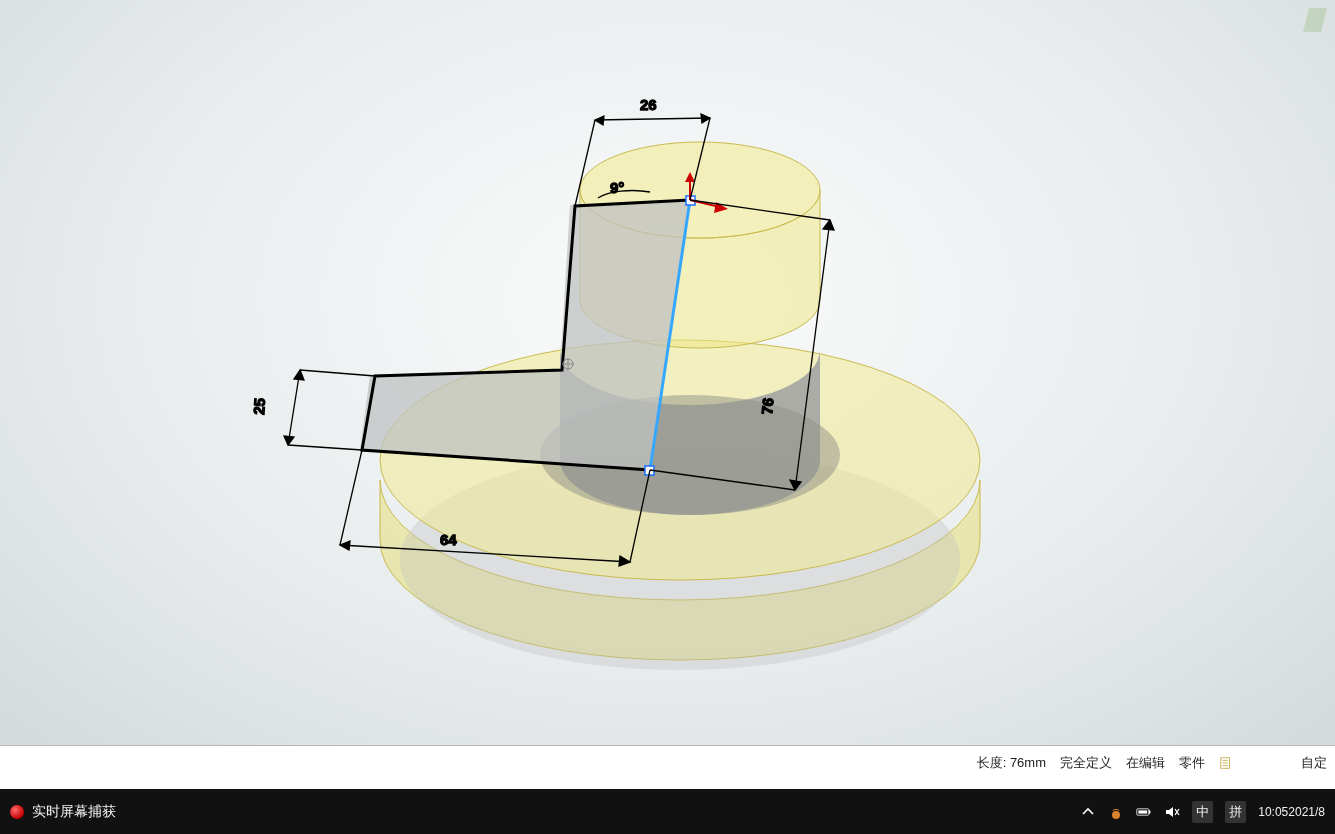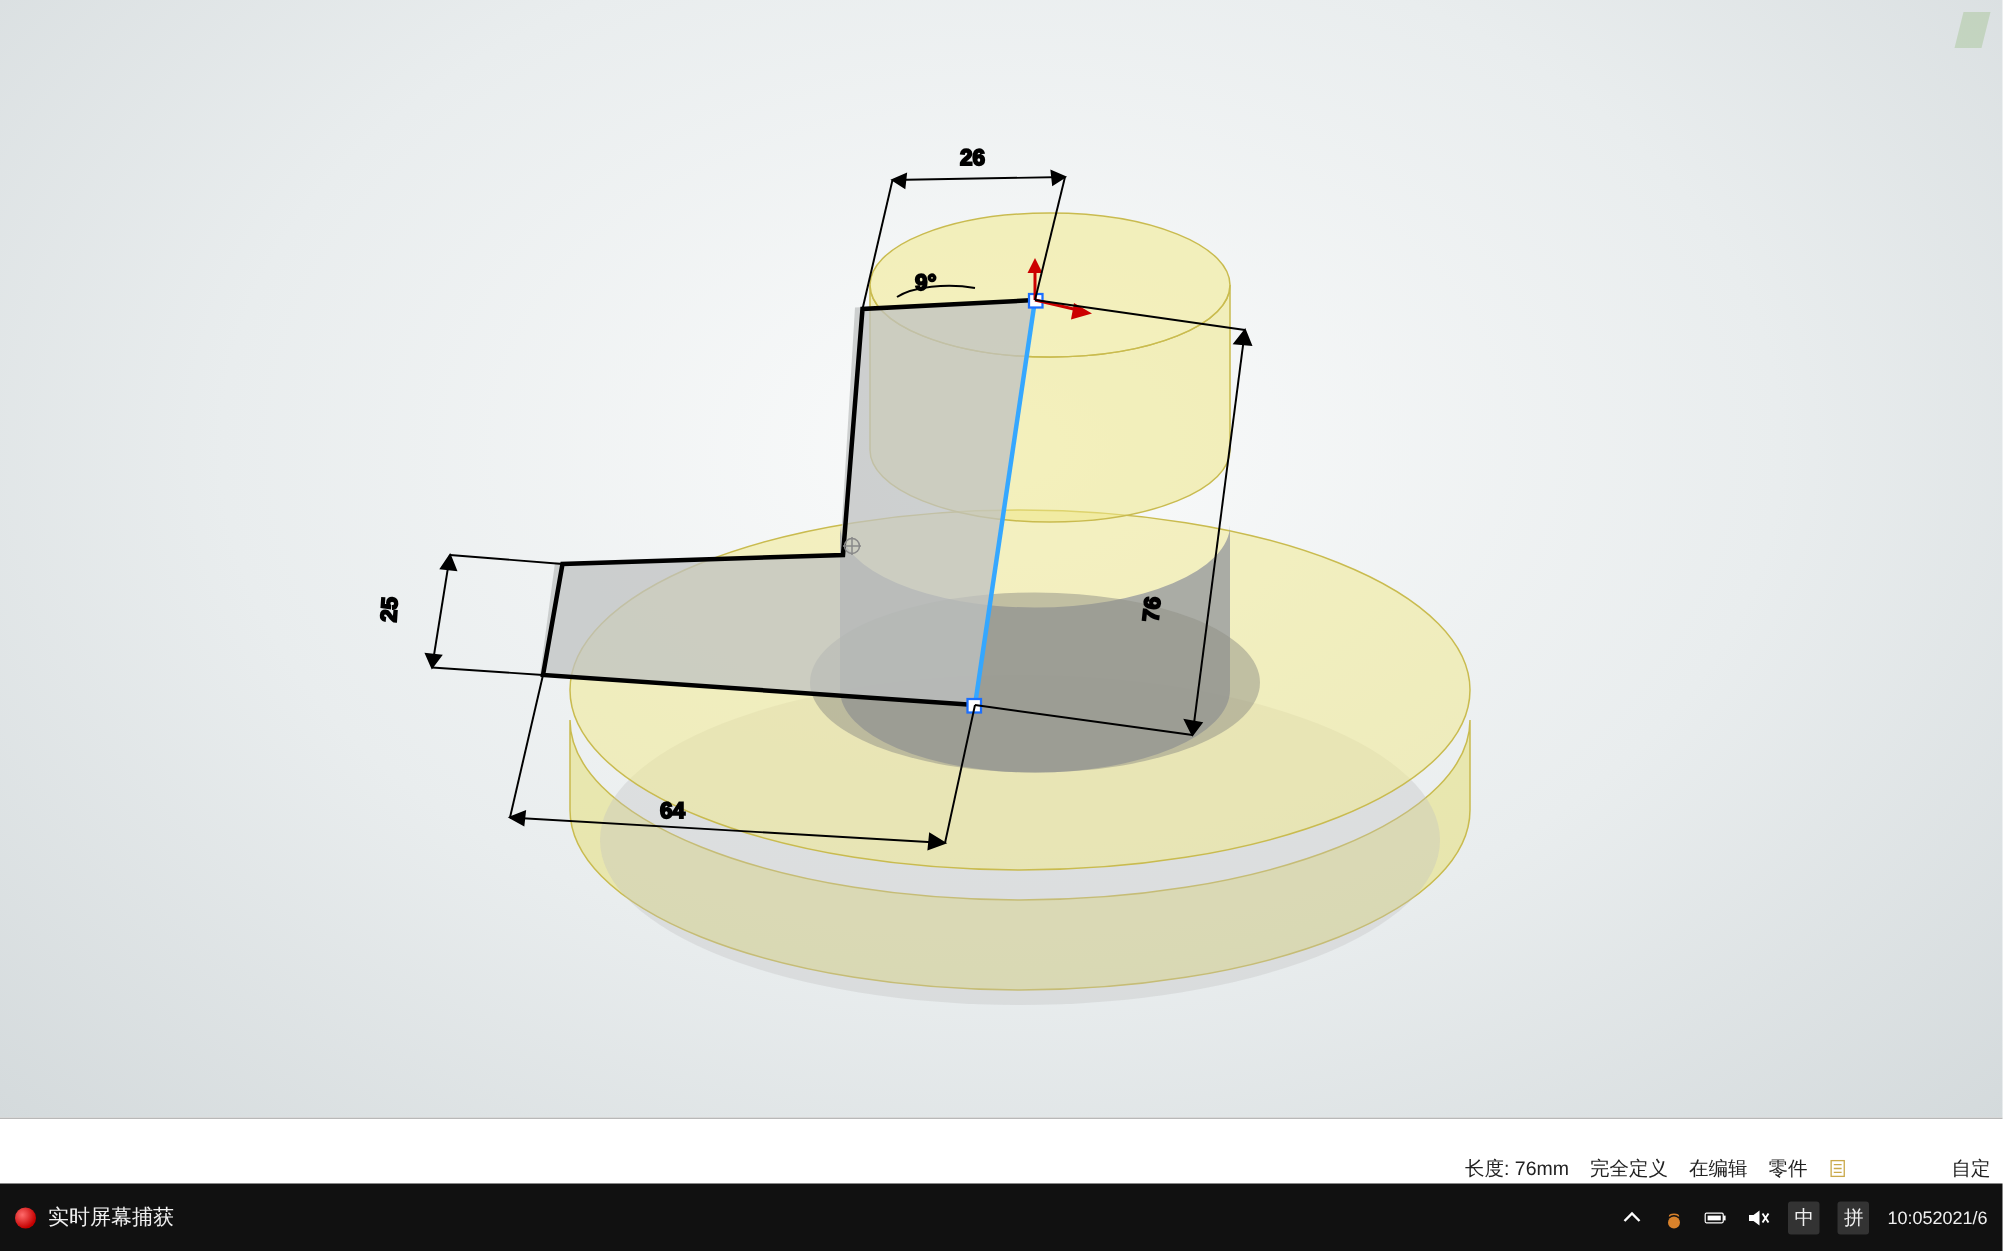--- a/index.html
+++ b/index.html
@@ -25,21 +25,21 @@
     left:0;
     top:745px;
     width:1335px;
     height:44px;
     background:#ffffff;
     border-top:1px solid #b8b8b8;
   }
   .status-text {
     position:absolute;
     right:8px;
-    top:24px;
+    top:8px;
     font-size:13px;
     color:#222;
     display:flex;
     gap:14px;
     align-items:center;
     justify-content:flex-end;
   }
   .status-text span { white-space:nowrap; }
   .status-text .icon-small {
     width:14px;height:14px;display:inline-block;
@@ -238,16 +238,16 @@
     <span>
       <svg class="tray-icon" viewBox="0 0 16 16">
           <path d="M2 6h3l4-3v10l-4-3H2z" fill="#fff"></path>
           <path d="M11 5l4 6M15 5l-4 6" stroke="#fff" stroke-width="1.3"></path>
         </svg>
     </span>
     <span class="ime-box">中</span>
     <span class="ime-box">拼</span>
     <div class="clock-block">
       <span>10:05</span>
-      <span>2021/6</span>
+      <span>2021/8</span>
     </div>
   </div>
 </div>
 
 </body></html>

